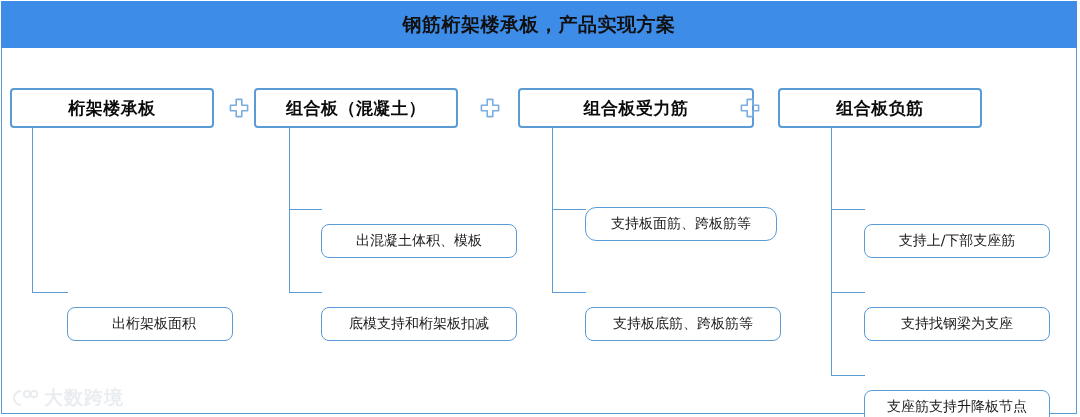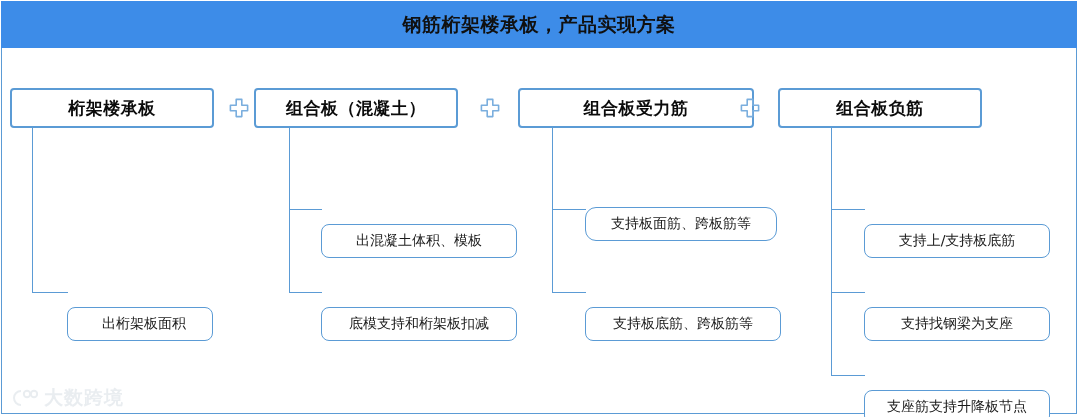--- a/index.html
+++ b/index.html
@@ -164,21 +164,21 @@
 
     <div class="plus" style="left:228px; top:49px;">
       <svg width="20" height="20" viewBox="0 0 20 20">
         <path d="M7.2 1.4 H12.8 V7.2 H18.6 V12.8 H12.8 V18.6 H7.2 V12.8 H1.4 V7.2 H7.2 Z" fill="none" stroke="#7aaede" stroke-width="1.6" stroke-linejoin="round"></path>
       </svg>
     </div>
 
     <div class="vline" style="left:31px; top:79px; height:165px;"></div>
     <div class="hline" style="left:31px; top:243px; width:36px;"></div>
 
-    <div class="sub-box" style="left:66px; top:226px; width:146px;padding-left:8px;">
+    <div class="sub-box" style="left:66px; top:226px; width:166px;padding-left:8px;">
       <span class="label">出桁架板面积</span>
     </div>
 
     <div class="top-box" style="left:253px; top:39px; width:204px;">
       <span class="label">组合板（混凝土）</span>
     </div>
 
     <div class="plus" style="left:479px; top:49px;">
       <svg width="20" height="20" viewBox="0 0 20 20">
         <path d="M7.2 1.4 H12.8 V7.2 H18.6 V12.8 H12.8 V18.6 H7.2 V12.8 H1.4 V7.2 H7.2 Z" fill="none" stroke="#7aaede" stroke-width="1.6" stroke-linejoin="round"></path>
@@ -220,21 +220,21 @@
     <div class="top-box" style="left:777px; top:39px; width:204px;">
       <span class="label">组合板负筋</span>
     </div>
 
     <div class="vline" style="left:830px; top:79px; height:248px;"></div>
     <div class="hline" style="left:830px; top:160px; width:34px;"></div>
     <div class="hline" style="left:830px; top:243px; width:34px;"></div>
     <div class="hline" style="left:830px; top:326px; width:34px;"></div>
 
     <div class="sub-box" style="left:863px; top:143px; width:186px;">
-      <span class="label">支持上/支持板底筋</span>
+      <span class="label">支持上/下部支座筋</span>
     </div>
     <div class="sub-box" style="left:863px; top:226px; width:186px;justify-content:center;">
       <span class="label">支持找钢梁为支座</span>
     </div>
     <div class="sub-box" style="left:863px; top:309px; width:186px;">
       <span class="label">支座筋支持升降板节点</span>
     </div>
 
   </div>
 

